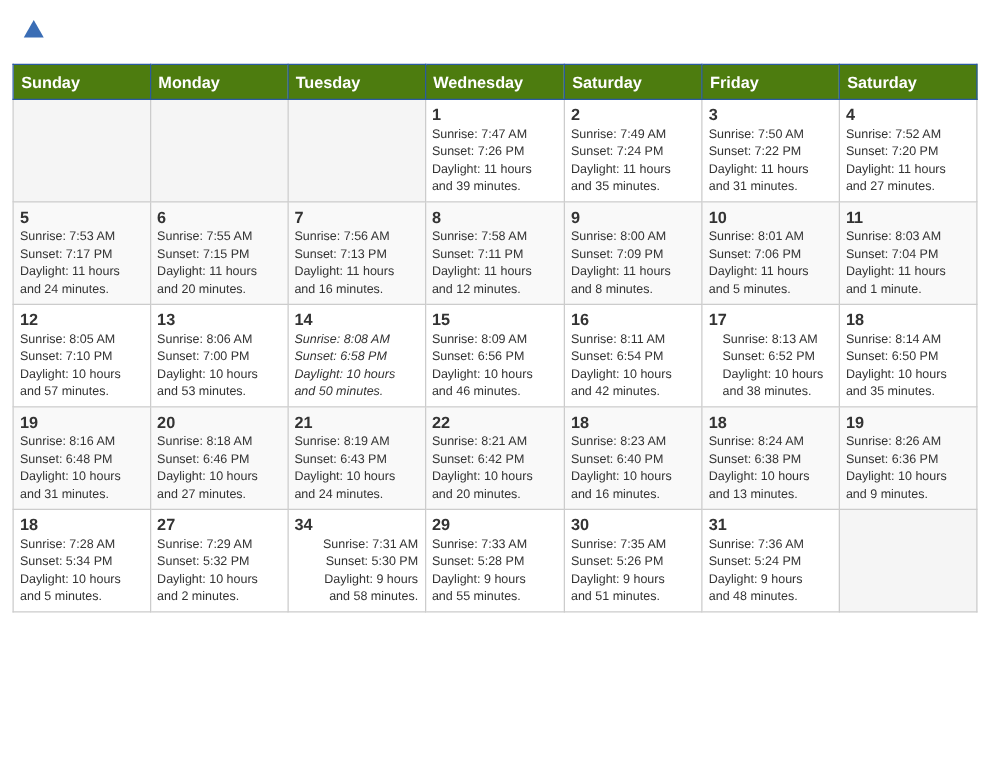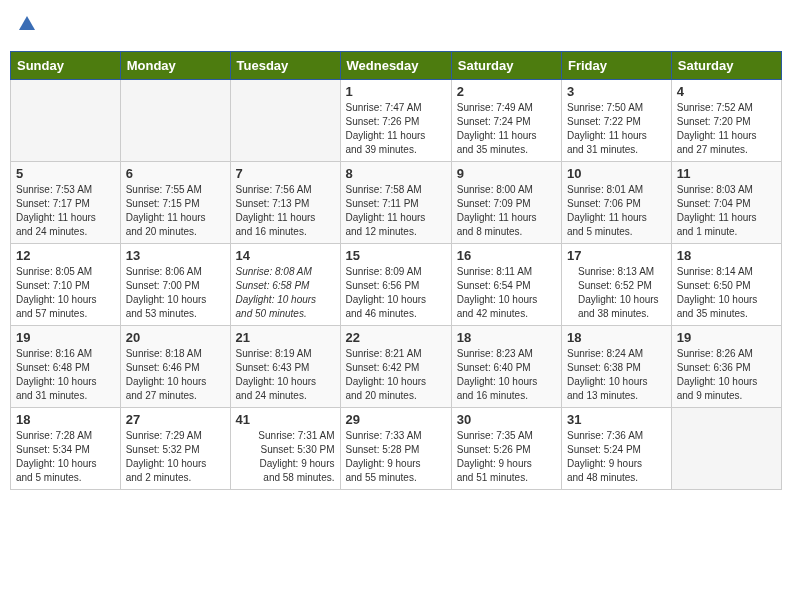--- a/index.html
+++ b/index.html
@@ -320,21 +320,21 @@
 and 5 minutes.</div>
         </td>
         <td>
           <span class="day-number">27</span>
           <div class="day-info" style="white-space: pre-line;">Sunrise: 7:29 AM
 Sunset: 5:32 PM
 Daylight: 10 hours
 and 2 minutes.</div>
         </td>
         <td>
-          <span class="day-number">41</span>
+          <span class="day-number">34</span>
           <div class="day-info" style="white-space: pre-line; text-align: right;">Sunrise: 7:31 AM
 Sunset: 5:30 PM
 Daylight: 9 hours
 and 58 minutes.</div>
         </td>
         <td>
           <span class="day-number">29</span>
           <div class="day-info" style="white-space: pre-line;">Sunrise: 7:33 AM
 Sunset: 5:28 PM
 Daylight: 9 hours

